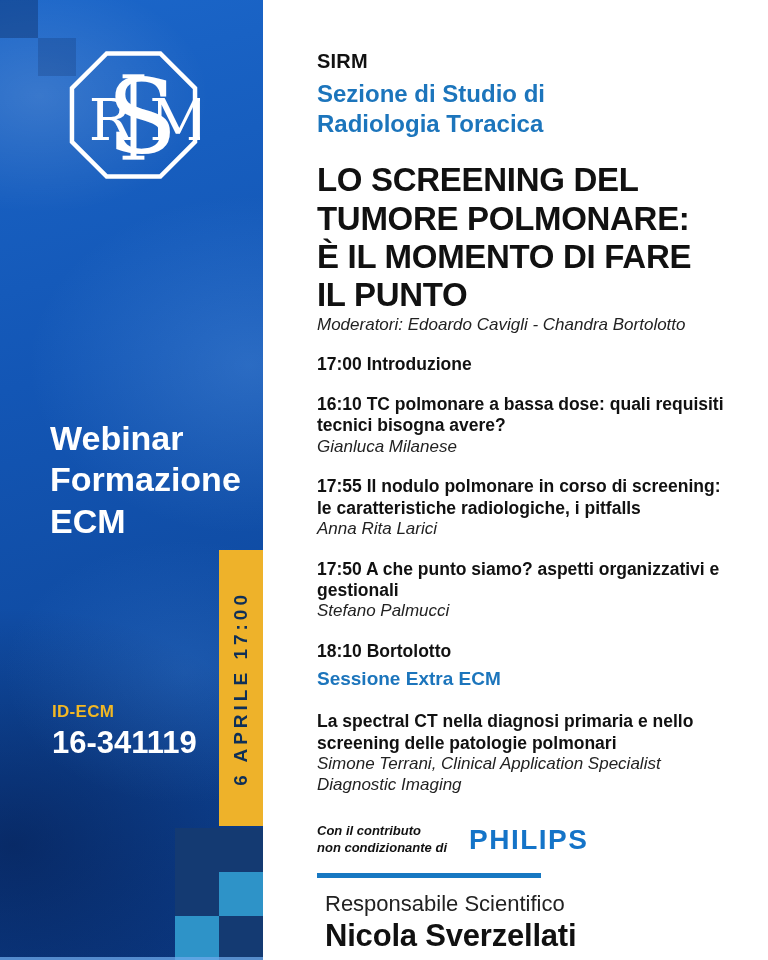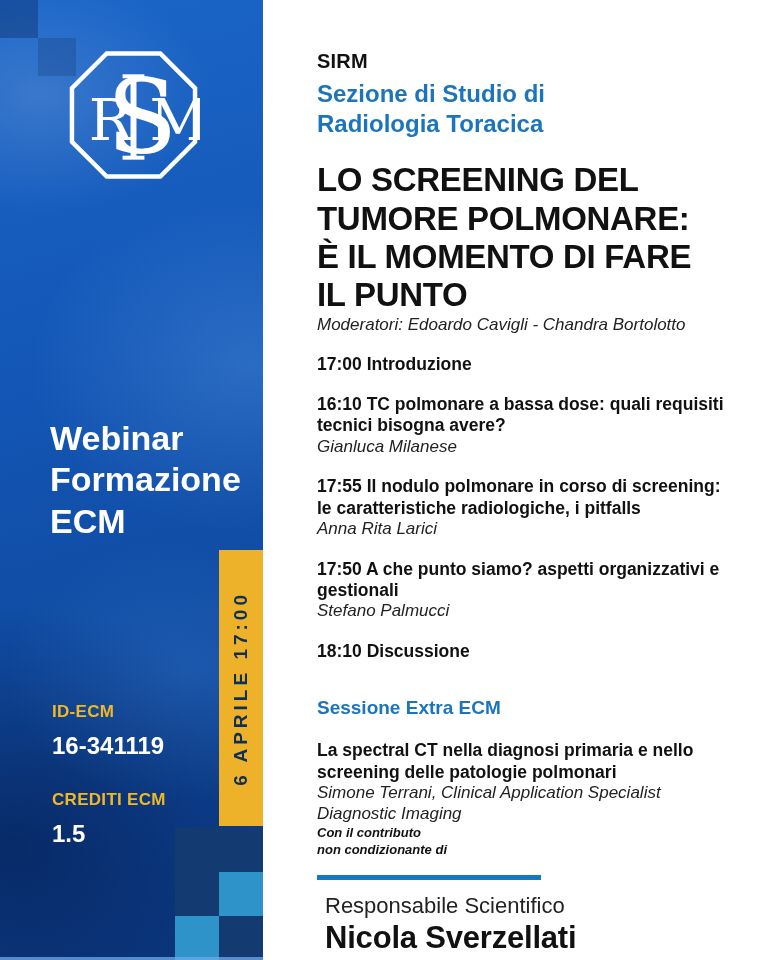--- a/index.html
+++ b/index.html
@@ -38,21 +38,21 @@
   }
   .date-bar span {
     writing-mode:vertical-rl; transform:rotate(180deg);
     color:#0e2f57; font-weight:800; font-size:19px; letter-spacing:4px; white-space:nowrap;
   }
 
   .ecm-block { position:absolute; left:52px; }
   .ecm-id { top:702px; }
   .ecm-credits { top:790px; }
   .ecm-label { color:#f2b824; font-size:17px; font-weight:800; letter-spacing:0.3px; }
-  .ecm-value { color:#ffffff; font-size:24px; font-weight:800; margin-top:10px; }
+  .ecm-value { color:#ffffff; font-size:31px; font-weight:800; margin-top:3px; }
 
   .checker { position:absolute; }
   .chk-dark  { background:#143a72; }
   .chk-teal  { background:#2e93c8; }
   .chk-row-top { left:175px; top:828px; width:88px; height:46px; }
   .chk-b1 { left:175px; top:872px; width:44px; height:44px; }
   .chk-b2 { left:219px; top:872px; width:44px; height:44px; }
   .chk-c1 { left:175px; top:916px; width:44px; height:44px; }
   .chk-c2 { left:219px; top:916px; width:44px; height:44px; }
 
@@ -70,24 +70,24 @@
     margin-top:22px; color:#111; font-size:33px; font-weight:800;
     line-height:1.16; letter-spacing:-0.3px; white-space:pre-line;
   }
   .moderators { margin-top:0; font-style:italic; font-size:17px; color:#222; }
 
   .program { margin-top:6px; width:420px; }
   .prog-item { margin-top:19px; }
   .prog-title { font-weight:800; font-size:17.5px; line-height:1.22; color:#111; }
   .speaker { font-style:italic; font-size:17px; line-height:1.22; color:#222; white-space:pre-line; }
 
-  .extra-heading { margin-top:35px; color:#1c75bc; font-size:19px; font-weight:800; }
+  .extra-heading { margin-top:6px; color:#1c75bc; font-size:19px; font-weight:800; }
   .extra-talk { margin-top:21px; width:440px; }
 
-  .sponsor-row { display:flex; align-items:center; }
+  .sponsor-row { margin-top:27px; display:flex; align-items:center; }
   .sponsor-note { font-size:13px; font-weight:700; font-style:italic; color:#111; line-height:1.3; white-space:pre-line; }
   .philips-brand { margin-left:22px; color:#1474c8; font-size:28px; font-weight:800; letter-spacing:1.5px; }
 
   .divider { margin-top:17px; width:224px; height:5px; background:#1778c2; }
 
   .footer-block { margin-top:13px; padding-left:8px; }
   .footer-role { font-size:22px; font-weight:400; color:#222; }
   .footer-name { font-size:31px; font-weight:800; color:#111; margin-top:1px; letter-spacing:-0.2px; }
 </style>
 </head>
@@ -119,24 +119,20 @@
 
     <div class="date-bar">
       <span>6 APRILE 17:00</span>
     </div>
 
     <div class="ecm-block ecm-id">
       <div class="ecm-label">ID-ECM</div>
       <div class="ecm-value">16-341119</div>
     </div>
 
-    <div class="ecm-block ecm-credits">
-      <div class="ecm-label">CREDITI ECM</div>
-      <div class="ecm-value">1.5</div>
-    </div>
 
     <div class="checker chk-dark chk-row-top"></div>
     <div class="checker chk-dark chk-b1"></div>
     <div class="checker chk-teal chk-b2"></div>
     <div class="checker chk-teal chk-c1"></div>
     <div class="checker chk-dark chk-c2"></div>
   </div>
 
   <div class="content">
 
@@ -166,36 +162,37 @@
         <div class="prog-title"><span>17:55</span> <span>Il nodulo polmonare in corso di screening: le caratteristiche radiologiche, i pitfalls</span></div>
         <div class="speaker">Anna Rita Larici</div>
       </div>
 
       <div class="prog-item">
         <div class="prog-title"><span>17:50</span> <span>A che punto siamo? aspetti organizzativi e gestionali</span></div>
         <div class="speaker">Stefano Palmucci</div>
       </div>
 
       <div class="prog-item">
-        <div class="prog-title"><span>18:10</span> <span>Discussione</span></div>
+        <div class="prog-title"><span>18:10</span> <span>Bortolotto</span></div>
       </div>
 
     </div>
 
     <div class="extra-heading">Sessione Extra ECM</div>
 
     <div class="extra-talk">
       <div class="prog-title">La spectral CT nella diagnosi primaria e nello screening delle patologie polmonari</div>
       <div class="speaker">Simone Terrani, Clinical Application Specialist
 Diagnostic Imaging</div>
     </div>
 
     <div class="sponsor-row">
       <div class="sponsor-note">Con il contributo
 non condizionante di</div>
+      <div class="philips-brand">PHILIPS</div>
     </div>
 
     <div class="divider"></div>
 
     <div class="footer-block">
       <div class="footer-role">Responsabile Scientifico</div>
       <div class="footer-name">Nicola Sverzellati</div>
     </div>
 
   </div>

